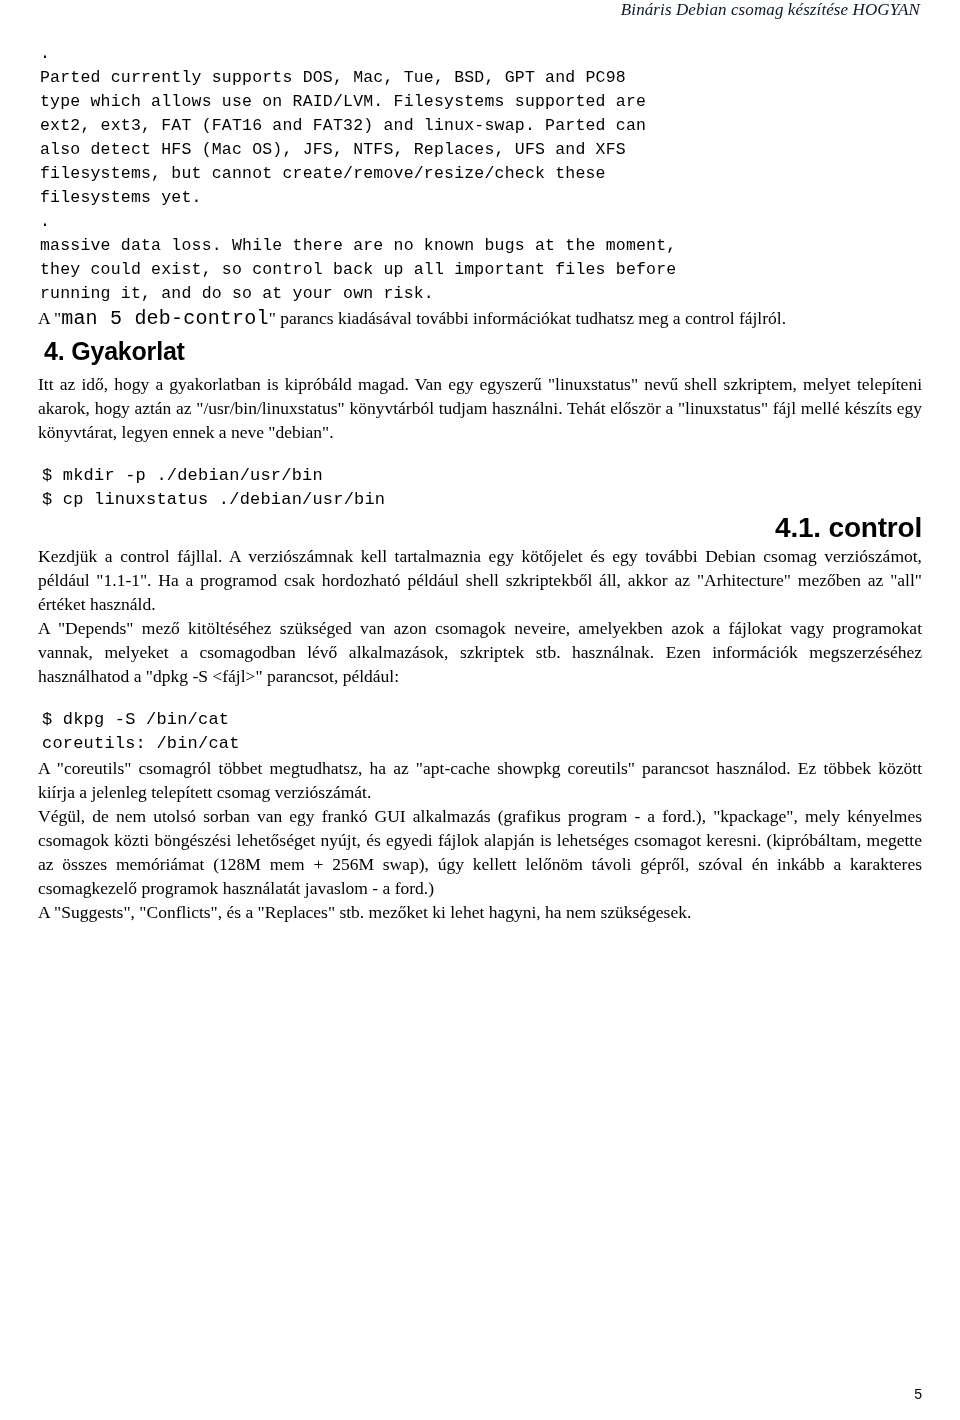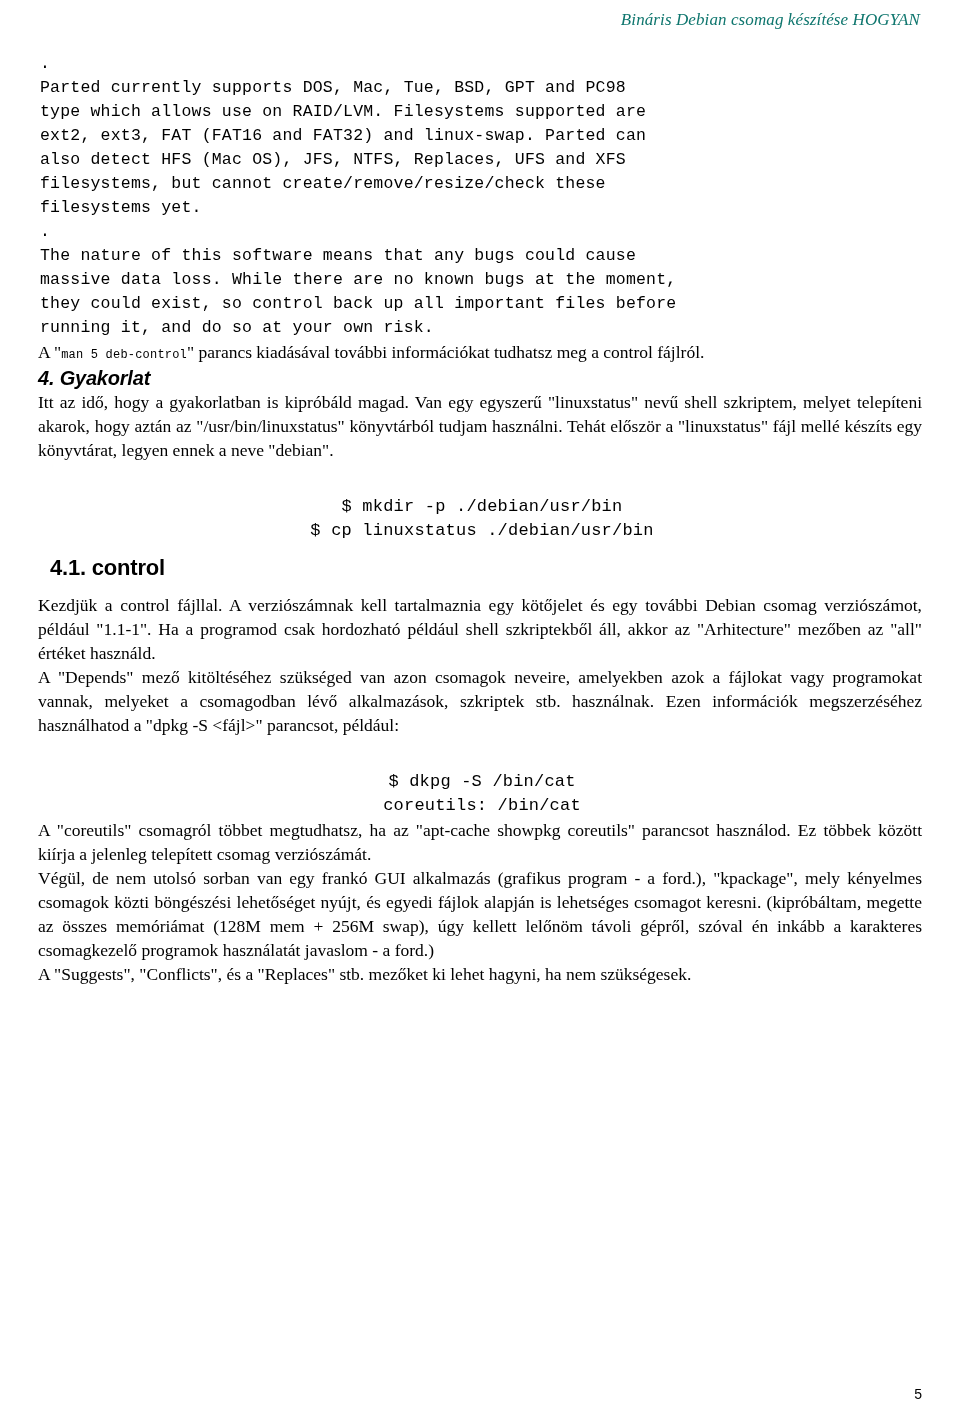--- a/index.html
+++ b/index.html
@@ -20,23 +20,22 @@
     width: 960px;
     height: 1420px;
     box-sizing: border-box;
     padding: 0 38px;
   }
   .header {
     text-align: right;
     font-family: "Liberation Serif", serif;
     font-style: italic;
     font-size: 17px;
-    padding-top: 10px;
     padding-right: 2px;
-    color: #0f766e;
+    color: #0f172a;
     letter-spacing: 0.1px;
   }
   .mono {
     font-family: "Liberation Mono", monospace;
     font-size: 16.5px;
     line-height: 24px;
     letter-spacing: 0.2px;
     white-space: pre;
   }
   .codeblock {
@@ -50,47 +49,46 @@
     font-size: 17.5px;
     line-height: 24px;
     margin: 0;
     text-align: justify;
   }
   .spaced {
     margin-top: 16px;
   }
   .inline-mono {
     font-family: "Liberation Mono", monospace;
-    font-size: 12px;
+    font-size: 20px;
     letter-spacing: 0.2px;
   }
   h2.section {
     font-family: "Liberation Sans", sans-serif;
     font-weight: bold;
-    font-size: 20px;
-    margin: 0;
+    font-size: 25px;
+    margin: 6px;
     padding: 0;
     letter-spacing: -0.2px;
-    font-style: italic;
   }
   h3.subsection {
     font-family: "Liberation Sans", sans-serif;
     font-weight: bold;
-    font-size: 22px;
-    margin: 12px;
+    font-size: 28px;
+    margin: 0;
     padding: 0;
     letter-spacing: -0.2px;
+    text-align: right;
   }
   .sec4 { margin-top: 58px; }
   .sec41 { margin-top: 44px; }
   .after-head { margin-top: 16px; }
   .cmdblock {
-    margin-top: 33px;
+    margin-top: 20px;
     margin-left: 4px;
-    text-align: center;
   }
   .cmdblock span {
     display: block;
     font-family: "Liberation Mono", monospace;
     font-size: 17px;
     line-height: 24px;
     white-space: pre;
     letter-spacing: 0.2px;
   }
   .pagenum {
@@ -110,21 +108,20 @@
 
   <div class="codeblock">
     <span class="mono">.</span>
     <span class="mono">Parted currently supports DOS, Mac, Tue, BSD, GPT and PC98</span>
     <span class="mono">type which allows use on RAID/LVM. Filesystems supported are</span>
     <span class="mono">ext2, ext3, FAT (FAT16 and FAT32) and linux-swap. Parted can</span>
     <span class="mono">also detect HFS (Mac OS), JFS, NTFS, Replaces, UFS and XFS</span>
     <span class="mono">filesystems, but cannot create/remove/resize/check these</span>
     <span class="mono">filesystems yet.</span>
     <span class="mono">.</span>
-    <span class="mono">The nature of this software means that any bugs could cause</span>
     <span class="mono">massive data loss. While there are no known bugs at the moment,</span>
     <span class="mono">they could exist, so control back up all important files before</span>
     <span class="mono">running it, and do so at your own risk.</span>
   </div>
 
   <p class="body spaced"><span>A "</span><span class="inline-mono">man 5 deb-control</span><span>" parancs kiadásával további információkat tudhatsz meg a control fájlról.</span></p>
 
   <h2 class="section sec4">4. Gyakorlat</h2>
 
   <p class="body after-head">Itt az idő, hogy a gyakorlatban is kipróbáld magad. Van egy egyszerű "linuxstatus" nevű shell szkriptem, melyet telepíteni akarok, hogy aztán az "/usr/bin/linuxstatus" könyvtárból tudjam használni. Tehát először a "linuxstatus" fájl mellé készíts egy könyvtárat, legyen ennek a neve "debian".</p>

